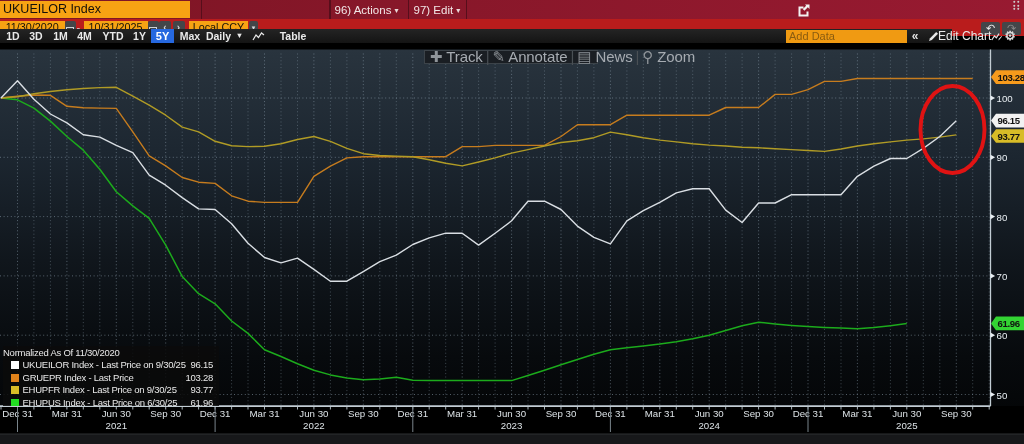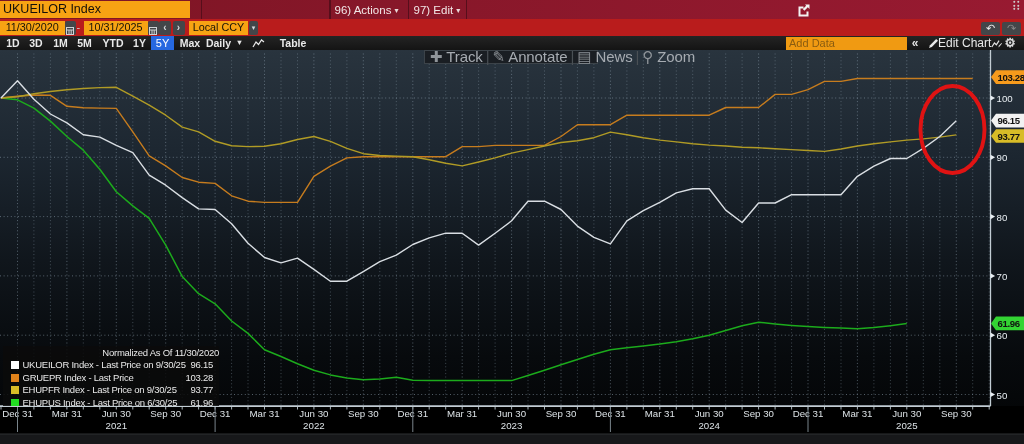--- a/index.html
+++ b/index.html
@@ -13,23 +13,23 @@
 #qbox{position:absolute;left:0;top:1px;width:190px;height:16.5px;background:#f7a313;color:#14100a;font-size:12.5px;line-height:16px;padding-left:3px}
 .menu{position:absolute;top:1.5px;height:16px;color:#f2e7e7;font-size:11.5px;line-height:16px;white-space:nowrap}
 .msep{position:absolute;top:0;width:1.5px;height:19px;background:#570e1b}
 .car{font-size:8px;vertical-align:1.5px;color:#e8d8d8}
 #gtitle{position:absolute;top:1px;left:818px;color:#fff;font-size:13.8px;line-height:17px}
 
 #r2{position:absolute;left:0;top:19px;width:1024px;height:16.5px;background:#b91c1c}
 .obox{position:absolute;top:2px;height:13.5px;background:#f7a313;color:#171308;font-size:10.8px;line-height:13.5px;text-align:center}
 .gbtn{position:absolute;top:2px;height:13.5px;background:#434649;border-radius:2px;color:#d8dcdf;text-align:center}
 
-#r3{position:absolute;left:0;top:36px;width:1024px;height:14px;background:linear-gradient(#242424,#141414)}
+#r3{position:absolute;left:0;top:29px;width:952px;height:14px;background:linear-gradient(#242424,#141414)}
 .tab{position:absolute;top:0;height:14px;color:#e9e9e9;font-size:10.5px;font-weight:bold;line-height:14px;text-align:center}
-#tb5y{position:absolute;left:151px;top:0;width:23px;height:14px;background:#2668e0;color:#fff;font-size:11px;font-weight:normal;line-height:14px;text-align:center}
+#tb5y{position:absolute;left:151px;top:0;width:23px;height:14px;background:#2668e0;color:#fff;font-size:11px;font-weight:bold;line-height:14px;text-align:center}
 #adddata{position:absolute;left:786px;top:1px;width:121px;height:12.5px;background:#f09a12;color:#8a5c10;font-size:11px;line-height:12.5px;padding-left:3px}
 
 #tbar{position:absolute;left:424px;top:50px;width:174px;height:14px;background:#1a1e23;border:1px solid #3c4349;color:#a6abb1;font-size:15px;line-height:11px;white-space:nowrap;padding-left:5px;letter-spacing:-0.1px}
 #tbar span.sep{color:#4a5055;margin:0 3px}
 
 #leg{position:absolute;left:3px;top:346px;width:216px;height:59.5px;background:rgba(10,10,10,0.85);color:#e9e9e9;font-size:9.5px;letter-spacing:-0.25px;line-height:12.4px;padding-top:1px}
 #leg .sw{display:inline-block;width:8px;height:8px;margin:0 3.5px 0 8px;vertical-align:-1px}
 #leg .val{position:absolute;right:6px}
 </style></head>
 <body>
@@ -273,21 +273,21 @@
  <div class="gbtn" style="left:172.5px;width:12px;font-size:10px;line-height:13px;font-weight:bold">›</div>
  <div class="obox" style="left:189px;width:59px">Local CCY</div>
  <div class="gbtn" style="left:249px;width:9px;font-size:7px;line-height:13px">▾</div>
  <div class="gbtn" style="left:981px;top:3px;width:19px;height:13px;font-size:11px;line-height:12px;color:#eee">↶</div>
  <div class="gbtn" style="left:1002px;top:3px;width:19px;height:13px;font-size:11px;line-height:12px;color:#888">↷</div>
 </div>
 <div id="r3">
  <div class="tab" style="left:3px;width:20px">1D</div>
  <div class="tab" style="left:26px;width:20px">3D</div>
  <div class="tab" style="left:50px;width:21px">1M</div>
- <div class="tab" style="left:74px;width:21px">5M</div>
+ <div class="tab" style="left:74px;width:21px">4M</div>
  <div class="tab" style="left:100px;width:26px">YTD</div>
  <div class="tab" style="left:129px;width:21px">1Y</div>
  <div id="tb5y">5Y</div>
  <div class="tab" style="left:177px;width:26px">Max</div>
  <div class="tab" style="left:203px;width:31px">Daily</div>
  <div class="tab" style="left:233px;width:13px;font-size:7.5px">▼</div>
  <svg class="abs" style="left:252px;top:3px" width="13" height="9" viewBox="0 0 13 9">
         <path d="M1 8 L4 3 L6.5 5.5 L9.5 1 L12 3" fill="none" stroke="#e8e8e8" stroke-width="1.2"></path>
       </svg>
  <div class="tab" style="left:274px;width:38px">Table</div>
@@ -298,19 +298,19 @@
       </svg>
  <div class="tab" style="left:938px;width:46px;font-weight:normal;font-size:12px;white-space:nowrap">Edit Chart</div>
  <svg class="abs" style="left:991px;top:2px" width="11" height="11" viewBox="0 0 11 11">
         <path d="M0.8 9 L3.4 5 L5.4 6.8 L8 2.6" fill="none" stroke="#e0e0e0" stroke-width="1.2"></path>
         <path d="M7.2 9.6 L8 7.4 L10.4 5 L11 5.6 L8.6 8.6 Z" fill="#e0e0e0"></path>
       </svg>
  <div class="tab" style="left:1002px;width:16px;font-size:12.5px;color:#d8d8d8">⚙</div>
 </div>
 <div id="tbar"><span style="color:#8f9499">✚</span> Track<span class="sep">|</span><span style="color:#8f9499">✎</span> Annotate<span class="sep">|</span><span style="color:#8f9499">▤</span> News<span class="sep">|</span><span style="color:#8f9499">⚲</span> Zoom</div>
 <div id="leg">
- <div style="text-align:right;width:216px">Normalized As Of 11/30/2020</div>
+ <div style="text-align:left;width:216px">Normalized As Of 11/30/2020</div>
  <div><span class="sw" style="background:#fff"></span>UKUEILOR Index - Last Price on 9/30/25<span class="val">96.15</span></div>
  <div><span class="sw" style="background:#e0821a"></span>GRUEPR Index - Last Price<span class="val">103.28</span></div>
  <div><span class="sw" style="background:#d8bc27"></span>EHUPFR Index - Last Price on 9/30/25<span class="val">93.77</span></div>
  <div><span class="sw" style="background:#22dd22"></span>EHUPUS Index - Last Price on 6/30/25<span class="val">61.96</span></div>
 </div>
 <div style="position:absolute;left:0;top:405.5px;width:990px;height:1.2px;background:#c2cdd4"></div>
 </div>
 </body></html>

